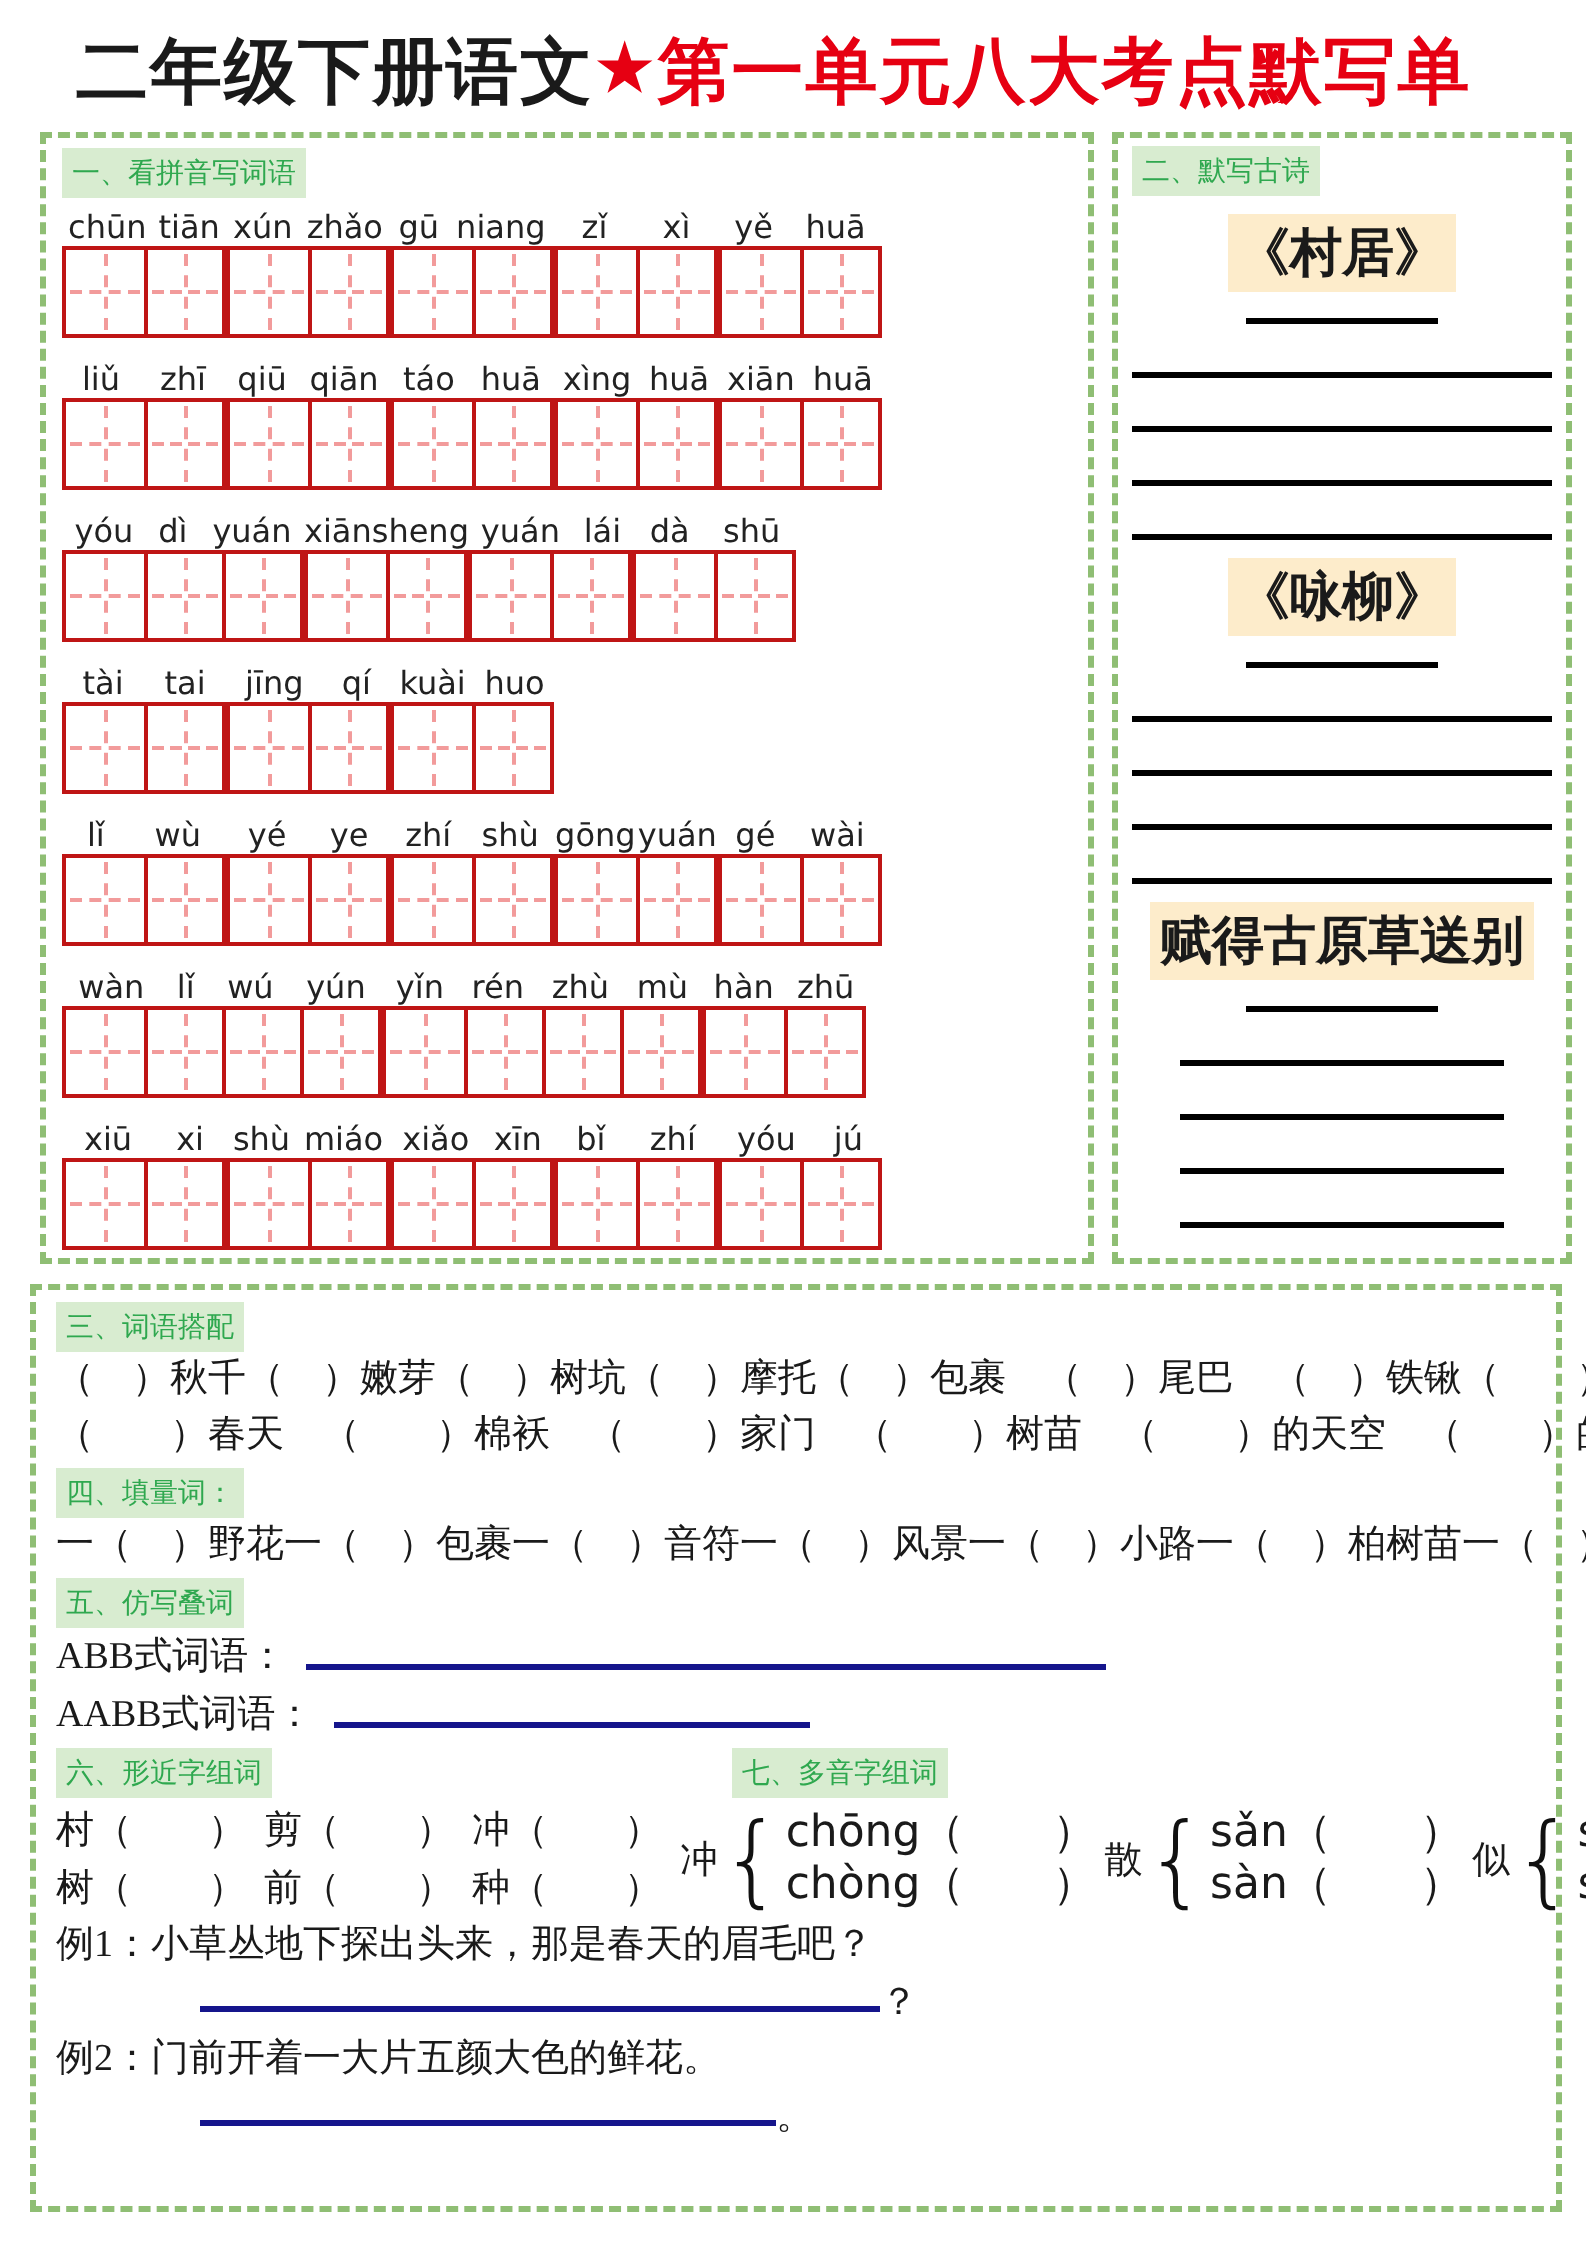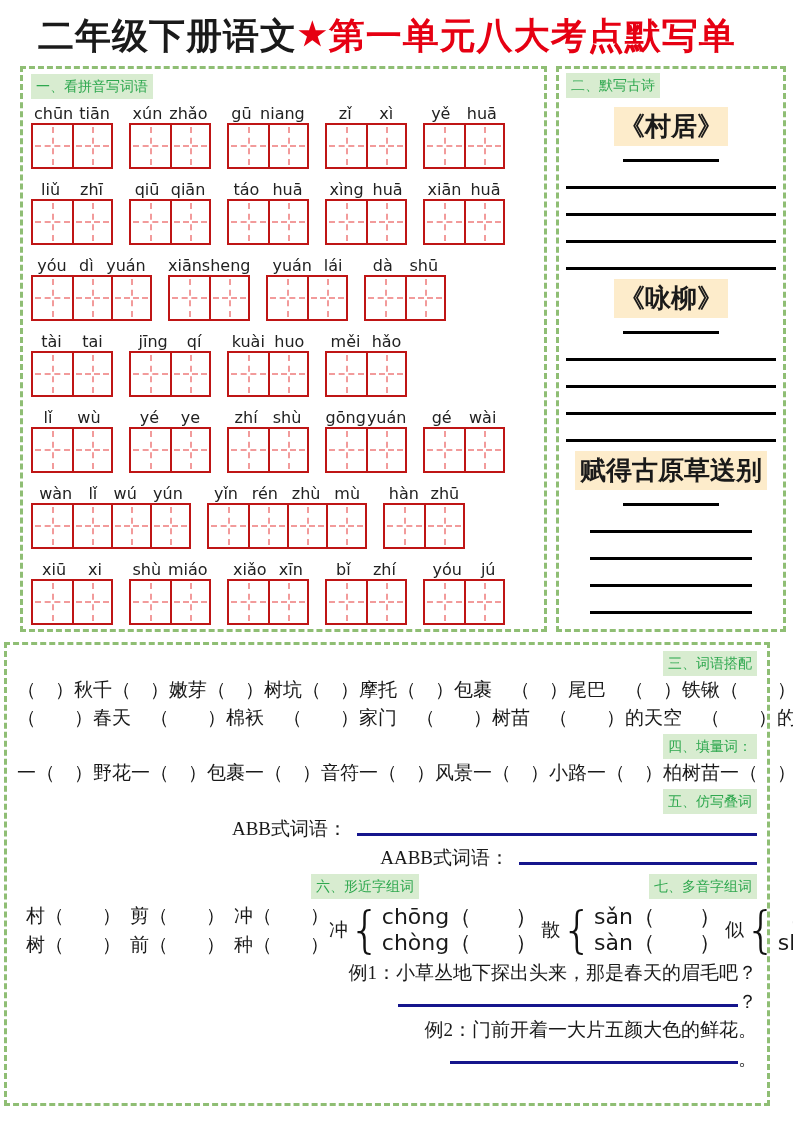--- a/index.html
+++ b/index.html
@@ -13,28 +13,28 @@
   .page{position:relative;width:793px;height:792px;}
 
   .title{position:absolute;top:12px;left:38px;font-family:"Liberation Serif",serif;
     font-size:36px;font-weight:bold;letter-spacing:1px;white-space:nowrap;}
   .title .red{color:var(--title-red);}
   .title .star{color:var(--title-red);font-size:32px;vertical-align:3px;padding:0 1px;}
 
   .box{position:absolute;border:3px dashed var(--border-green);}
   .left-box{left:20px;top:66px;width:527px;height:566px;padding:5px 8px;}
   .right-box{left:556px;top:66px;width:230px;height:566px;padding:4px 7px;}
-  .bottom-box{left:4px;top:642px;width:766px;height:464px;padding:4px 10px;text-align:right;}
+  .bottom-box{left:15px;top:642px;width:766px;height:464px;padding:4px 10px;}
 
   .sec-header{display:inline-block;background:var(--header-bg);color:var(--header-green);
     font-weight:normal;font-size:14px;line-height:25px;padding:0 5px;white-space:nowrap;}
 
   
   #pinyin-rows{margin-top:3px;}
-  .prow{display:flex;gap:16px;margin-bottom:9px;}
+  .prow{display:flex;margin-bottom:9px;}
   .pgroup{flex:0 0 auto;}
   .pinyin{display:flex;justify-content:space-around;align-items:flex-end;height:21px;
     font-size:16px;color:#222;font-family:"DejaVu Sans",sans-serif;white-space:nowrap;}
   .pgrid{display:flex;border:2.5px solid var(--grid-red);width:max-content;background:#fff;}
   .cell{width:39px;height:42px;position:relative;}
   .cell + .cell{border-left:2.5px solid var(--grid-red);}
   .cell::before{content:"";position:absolute;left:2px;right:2px;top:50%;margin-top:-1px;
     border-top:2px dashed var(--grid-pink);}
   .cell::after{content:"";position:absolute;top:2px;bottom:2px;left:50%;margin-left:-1px;
     border-left:2px dashed var(--grid-pink);}
@@ -257,30 +257,20 @@
           <div class="pgroup">
             <div class="pinyin">
               <span>kuài</span>
               <span>huo</span>
             </div>
             <div class="pgrid">
               <div class="cell"></div>
               <div class="cell"></div>
             </div>
           </div>
-          <div class="pgroup">
-            <div class="pinyin">
-              <span>měi</span>
-              <span>hǎo</span>
-            </div>
-            <div class="pgrid">
-              <div class="cell"></div>
-              <div class="cell"></div>
-            </div>
-          </div>
         </div>
         <div class="prow">
           <div class="pgroup">
             <div class="pinyin">
               <span>lǐ</span>
               <span>wù</span>
             </div>
             <div class="pgrid">
               <div class="cell"></div>
               <div class="cell"></div>

